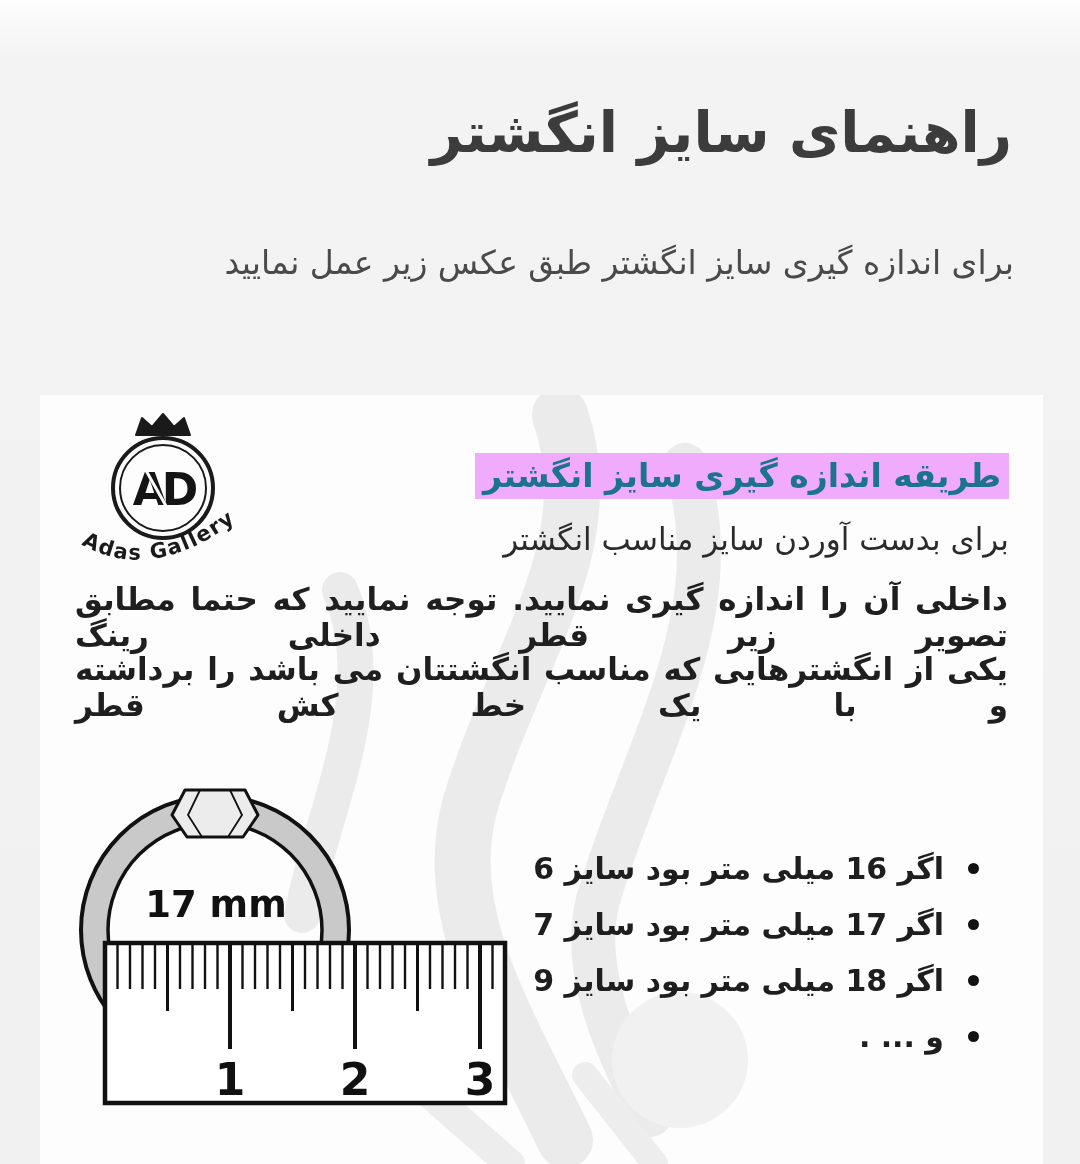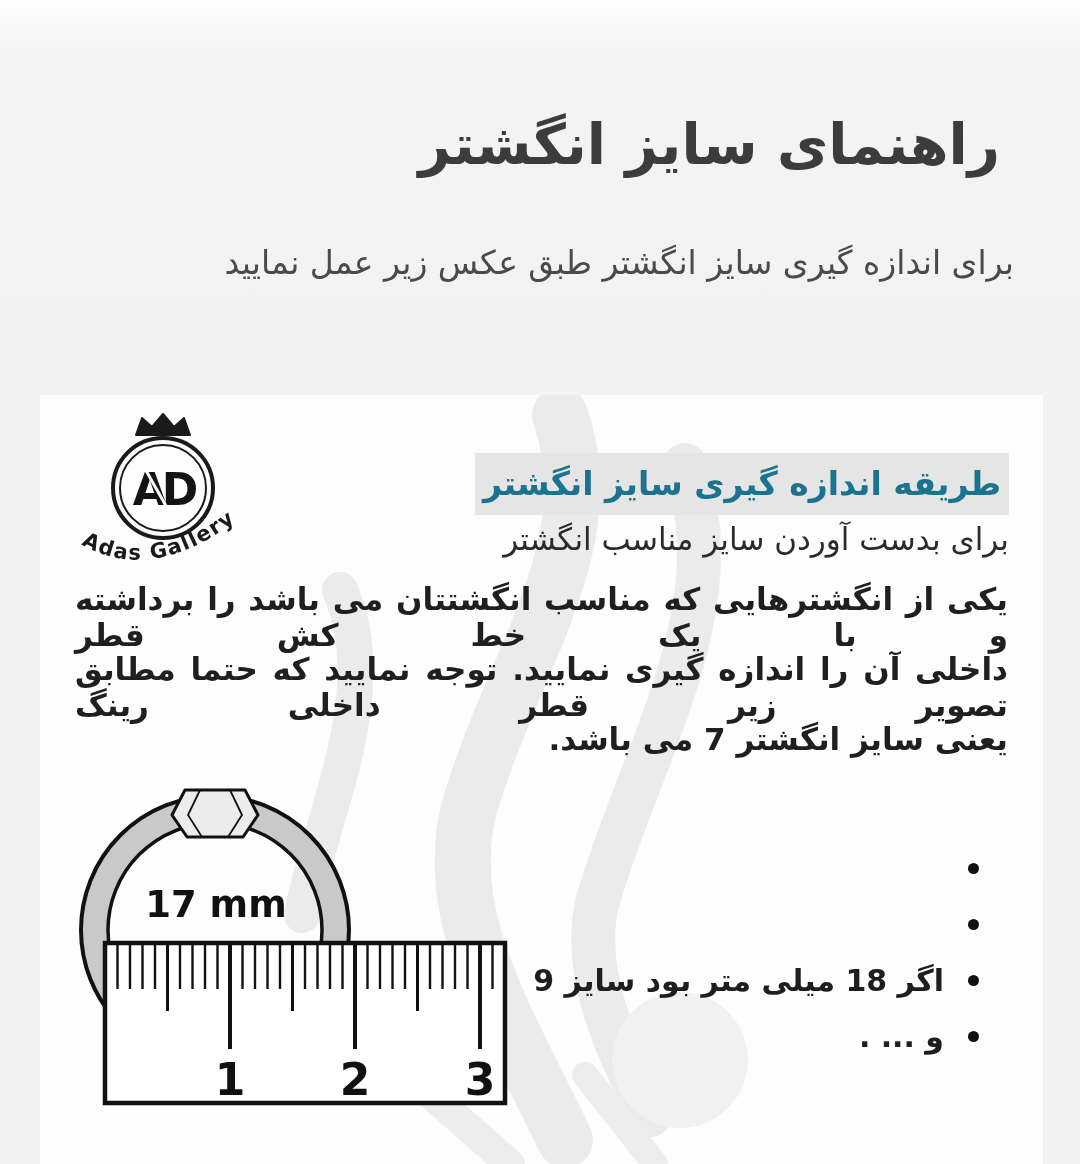--- a/index.html
+++ b/index.html
@@ -2,38 +2,38 @@
 <html lang="fa"><head>
 <meta charset="utf-8">
 <style>
   html,body{margin:0;padding:0;}
   body{
     width:1080px;height:1164px;position:relative;overflow:hidden;
     background:linear-gradient(180deg,#fdfdfd 0%,#f3f3f4 5%,#f1f1f2 100%);
     font-family:"DejaVu Sans",sans-serif;
   }
   .page-title{
-    position:absolute;top:100px;right:68px;margin:12px;
+    position:absolute;top:100px;right:68px;margin:0;
     font-size:56px;font-weight:bold;color:#3c3c3c;direction:rtl;
   }
   .page-subtitle{
     position:absolute;top:243px;right:66px;margin:0;
     font-size:33px;font-weight:400;color:#4a4a4a;direction:rtl;
   }
   .guide-box{
     position:absolute;left:40px;top:395px;width:1003px;height:769px;
     background:#fdfdfd;overflow:hidden;
   }
   .guide-box > *{position:absolute;z-index:1;}
   .watermark{z-index:0;left:0;top:0;}
   .logo{left:10px;top:18px;width:230px;height:160px;}
   .guide-heading{
     top:58px;right:34px;margin:0;direction:rtl;
     font-size:33px;font-weight:bold;color:#1b7390;
-    background:#e5e5e5;padding:11px 8px;line-height:1.2;
+    background:#f0abfc;padding:3px 8px;line-height:1.2;
   }
   .guide-subheading{
     top:126px;right:34px;margin:0;direction:rtl;
     font-size:31px;font-weight:400;color:#2b2b2b;
   }
   .para{top:186px;right:35px;left:35px;direction:rtl;}
   .para-line{
     height:70px;display:block;direction:rtl;
     font-size:31px;font-weight:700;color:#1f1f1f;white-space:normal;
   }
@@ -77,31 +77,32 @@
     <path id="adas-curve" d="M 26,128 Q 108,180 210,88" fill="none"></path>
     <text font-size="21" font-weight="bold" fill="#1a1a1a" letter-spacing="1.5">
       <textPath href="#adas-curve" startOffset="6">Adas Gallery</textPath>
     </text>
   </svg>
 
   <h2 class="guide-heading">طریقه اندازه گیری سایز انگشتر</h2>
   <p class="guide-subheading">برای بدست آوردن سایز مناسب انگشتر</p>
 
   <div class="para">
+    <div class="para-line justify">داخلی آن را اندازه گیری نمایید. توجه نمایید که حتما مطابق تصویر زیر قطر داخلی رینگ</div>
     <div class="para-line justify">یکی از انگشترهایی که مناسب انگشتتان می باشد را برداشته و با یک خط کش قطر</div>
-    <div class="para-line justify">داخلی آن را اندازه گیری نمایید. توجه نمایید که حتما مطابق تصویر زیر قطر داخلی رینگ</div>
-    <div class="para-line end">یعنی سایز انگشتر 7 می باشد.</div>
   </div>
 
   <ul class="bullets">
     <li>
         <span class="dot"></span>
+        <span>اگر 16 میلی متر بود سایز 6</span>
       </li>
     <li>
         <span class="dot"></span>
+        <span>اگر 17 میلی متر بود سایز 7</span>
       </li>
     <li>
         <span class="dot"></span>
         <span>اگر 18 میلی متر بود سایز 9</span>
       </li>
     <li>
         <span class="dot"></span>
         <span>و ... .</span>
       </li>
   </ul>

